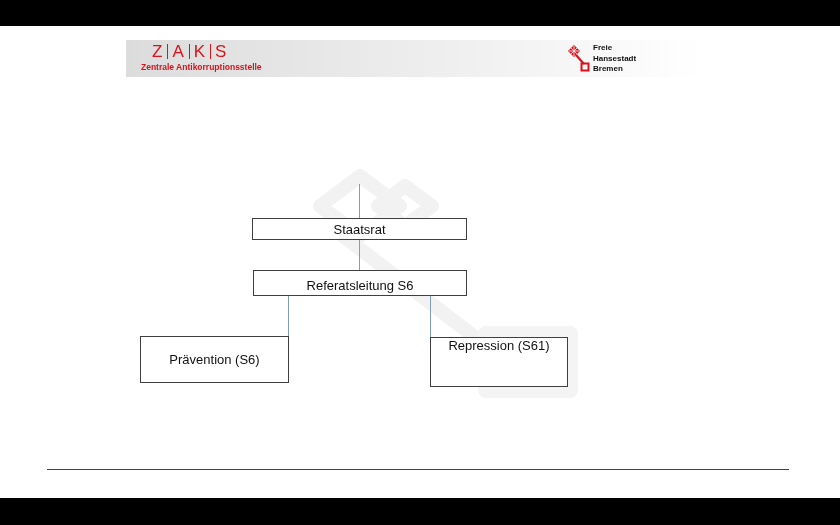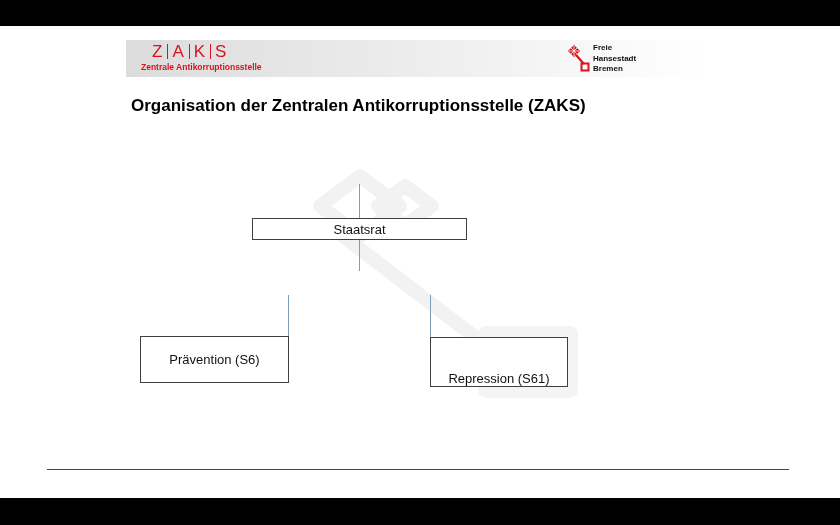--- a/index.html
+++ b/index.html
@@ -57,31 +57,33 @@
         <rect x="13.5" y="18.5" width="7" height="7" fill="none" stroke="#d9131c" stroke-width="2"></rect>
       </svg>
       <div class="bremen-text">
         <div>Freie</div>
         <div>Hansestadt</div>
         <div>Bremen</div>
       </div>
     </div>
   </div>
 
-  <div class="title">Organisation der Zentralen Antikorruptionsstelle (ZAKS)</div>
 
   <div class="conn" style="left:359px; top:158px; height:34px;"></div>
   <div class="conn" style="left:359px; top:213px; height:32px;"></div>
   <div class="conn" style="left:288px; top:269px; height:42px;"></div>
   <div class="conn" style="left:430px; top:269px; height:43px;"></div>
 
   <div class="box" style="left:252px; top:192px; width:215px; height:22px; padding-bottom:2px;">
     <span>Staatsrat</span>
   </div>
+  <div class="box" style="left:253px; top:244px; width:214px; height:26px; padding-bottom:2px;">
+    <span>Referatsleitung S6</span>
+  </div>
   <div class="box" style="left:140px; top:310px; width:149px; height:47px; align-items:center;">
     <span>Prävention (S6)</span>
   </div>
-  <div class="box" style="left:430px; top:311px; width:138px; height:50px; align-items:flex-end;">
+  <div class="box" style="left:430px; top:311px; width:138px; height:50px; align-items:flex-start;">
     <span>Repression (S61)</span>
   </div>
 
   <div class="footer-line"></div>
 </div>
 
 </body></html>

